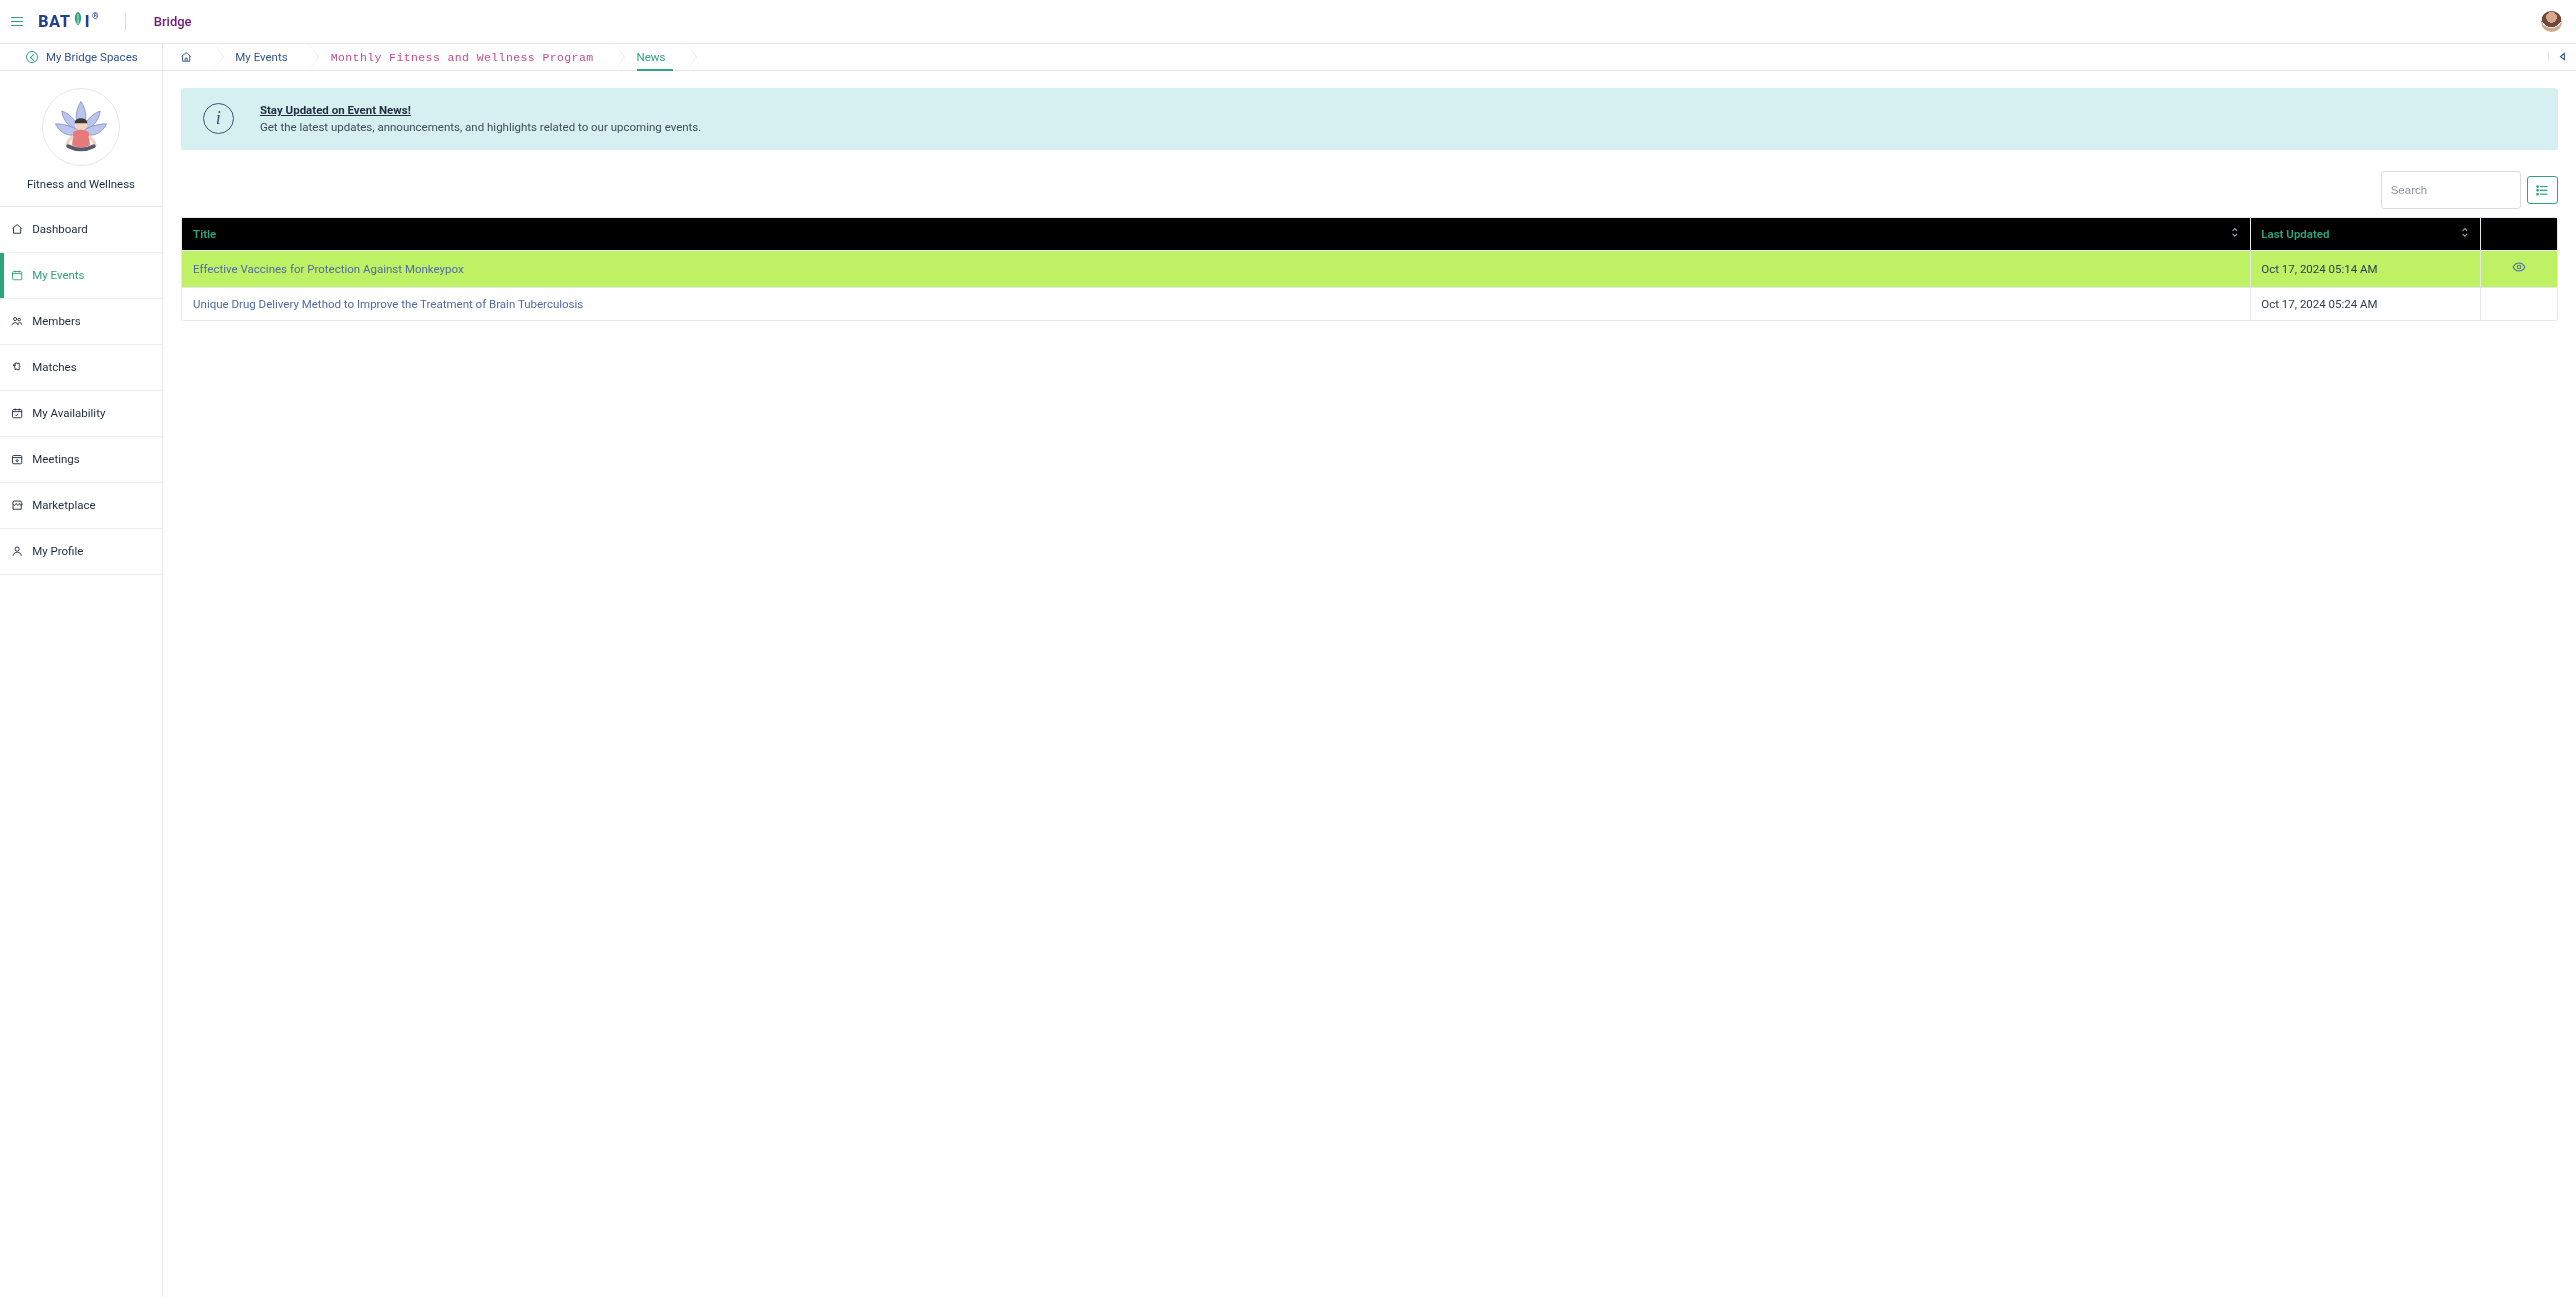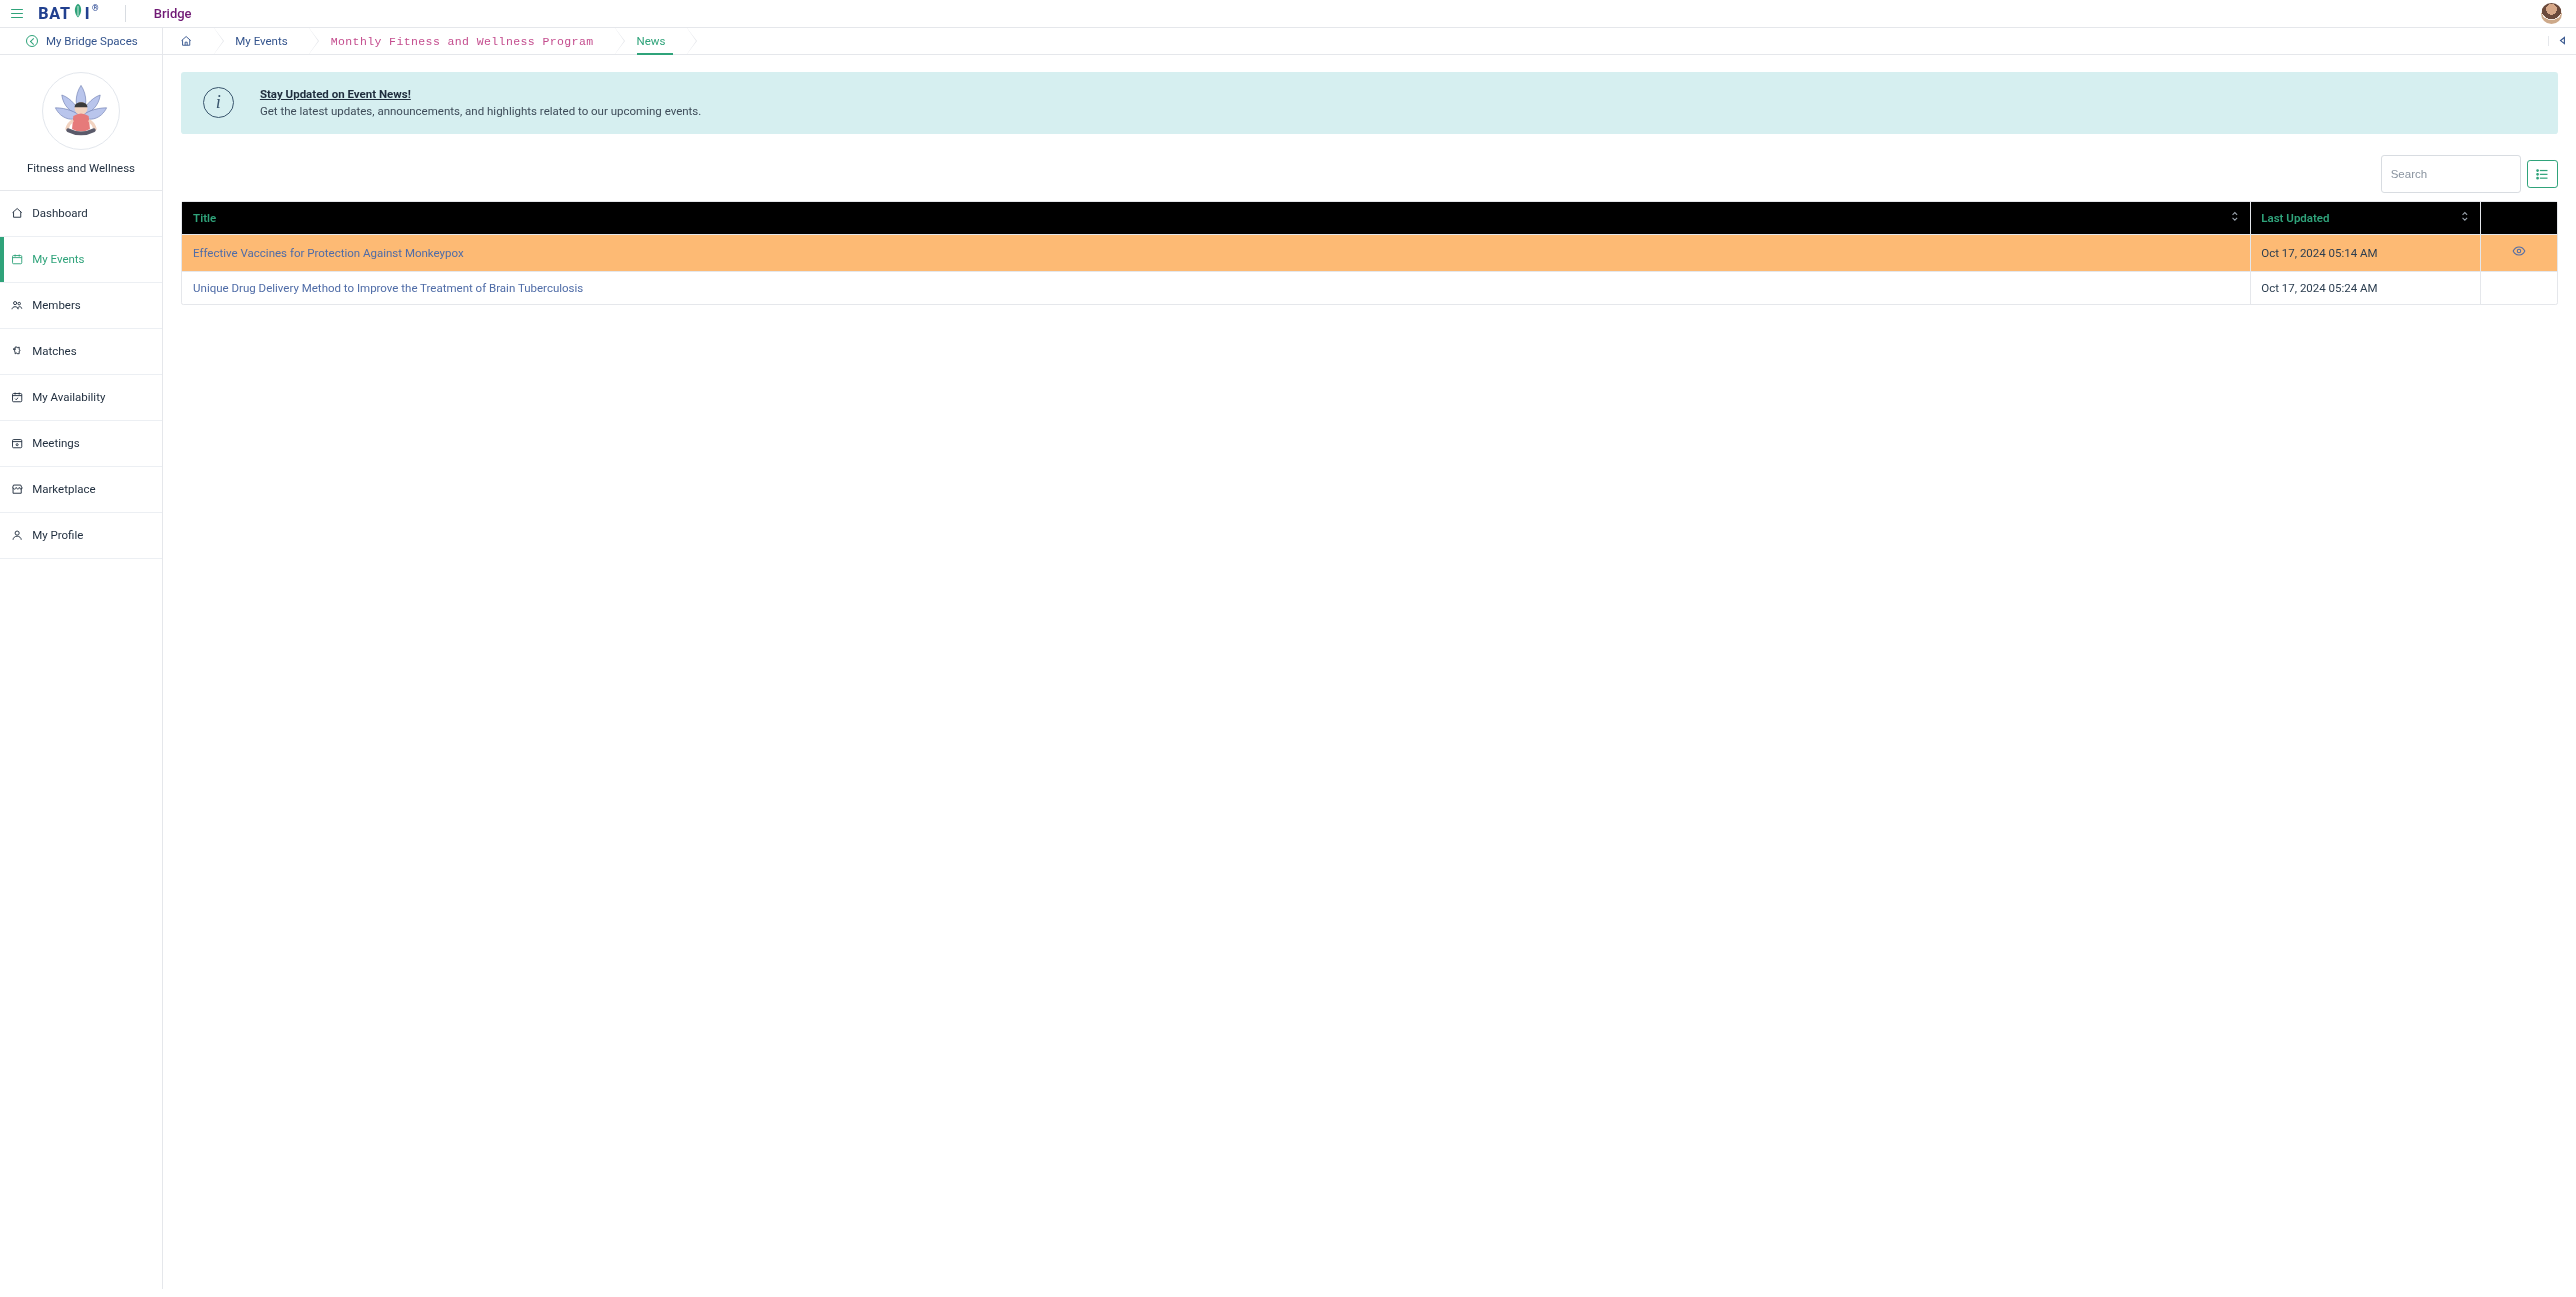--- a/index.html
+++ b/index.html
@@ -7,21 +7,21 @@
       font-family: -apple-system, BlinkMacSystemFont, "Segoe UI", Roboto, Helvetica, Arial, sans-serif;
       font-size: 11.5px;
       color: #2c3e50;
       background: #fff;
       width: 2576px;
       height: 1297px;
       transform-origin: top left;
     }
     
     .top-header {
-      height: 28px;
+      height: 44px;
       border-bottom: 0.8px solid #e5e7eb;
       display: flex;
       align-items: center;
       padding: 0 14px 0 10.7px;
       justify-content: space-between;
     }
     .top-header-left { display: flex; align-items: center; gap: 15.3px; }
     .hamburger {
       width: 12.3px; height: 9.2px;
       display: flex; flex-direction: column; justify-content: space-between;
@@ -200,21 +200,21 @@
       color:#2fa37a; font-weight:600;
       background:#000000;
     }
     .data-table thead th .sort-icon { float:right; color:#9aa3ad; }
     .data-table thead th:nth-child(2){ border-left:0.8px solid #e5e7eb; }
     .data-table thead th:nth-child(3){ border-left:0.8px solid #e5e7eb; width:77px; }
     .data-table tbody td:nth-child(2){ border-left:0.8px solid #e5e7eb; }
     .data-table tbody td:nth-child(3){ border-left:0.8px solid #e5e7eb; text-align:center; }
     .data-table tbody tr:last-child td { border-bottom:none; }
     .row-link { color:#4f6ca7; cursor:pointer; }
-    .row-hover { background:#fdba74; }
+    .row-hover { background:#bef264; }
     .eye-icon { width:14px; height:14px; color:#4f6ca7; }
     .col-title { width:auto; }
     .col-date { width:230px; }
     .col-action { width:77px; }
   </style>
 </head>
 <body>
 
 <div class="top-header">
   <div class="top-header-left">

